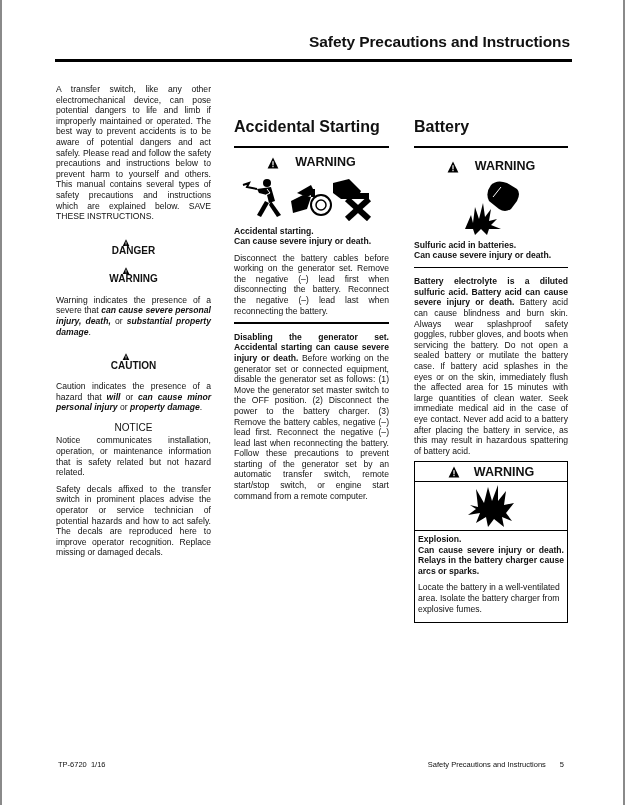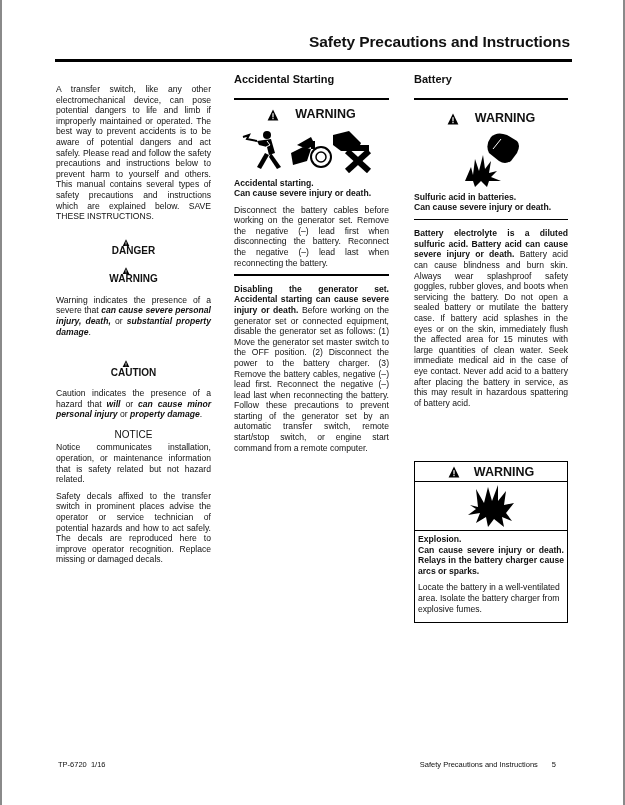--- a/index.html
+++ b/index.html
@@ -16,40 +16,40 @@
   .col-right { left: 414px; top: 74px; width: 154px; }
 
   p.just { text-align: justify; }
   .b { font-weight: bold; }
   .bi { font-weight: bold; font-style: italic; }
 
   .sig { display: flex; align-items: center; justify-content: center; font-weight: bold; font-size: 10px; height: 18px; flex-direction: column; }
   .sig .tri { width: 14px; height: 14px; margin-right: 16px; }
   .sig-danger { margin-top: 17px; margin-bottom: 10px; }
   .sig-warning { margin-top: 10px; margin-bottom: 10px; }
-  .sig-caution { margin-top: 23px; margin-bottom: 10px; }
+  .sig-caution { margin-top: 16px; margin-bottom: 10px; }
   .notice-h { text-align: center; font-weight: normal; font-size: 10px; margin-top: 10px; margin-bottom: 2px; }
 
-  .sec-title { font-size: 11px; font-weight: bold; height: 20px; }
+  .sec-title { font-size: 16px; font-weight: bold; height: 20px; margin-top: 48px; }
   .rule { height: 1.5px; background: #000; }
   .sec-warn { display: flex; align-items: center; justify-content: center; font-weight: bold; font-size: 12.5px; height: 22px; margin-top: 4px; }
   .sec-warn .tri { width: 12px; height: 12px; margin-right: 16px; }
   .pict { display: flex; justify-content: center; align-items: center; }
   .hazard { font-weight: bold; font-size: 8.6px; line-height: 10.6px; margin-top: 4px; }
   .mt6 { margin-top: 6px; }
   .mt8 { margin-top: 8px; }
 
   .box { position: absolute; left: 414px; top: 461px; width: 154px; height: 162px; border: 1.5px solid #000; }
   .box .box-head { height: 20px; border-bottom: 1.5px solid #000; display: flex; align-items: center; justify-content: center; font-weight: bold; font-size: 12.5px; }
   .box .box-head .tri { width: 12px; height: 12px; margin-right: 14px; }
   .box .box-pict { height: 49px; border-bottom: 1.5px solid #000; display: flex; align-items: center; justify-content: center; }
   .box .box-body { padding: 3px 3px 0 3px; font-size: 8.6px; line-height: 10.6px; }
 
   .footer-left { position: absolute; left: 58px; top: 760px; font-size: 7.5px; }
-  .footer-right { position: absolute; right: 69px; top: 760px; font-size: 7.5px; }
+  .footer-right { position: absolute; right: 61px; top: 760px; font-size: 7.5px; }
   .footer-right .pg { margin-left: 14px; }
 </style>
 </head>
 <body>
 
 <div class="page-border"></div>
 
 <div class="header-title">Safety Precautions and Instructions</div>
 <div class="header-rule"></div>
 

